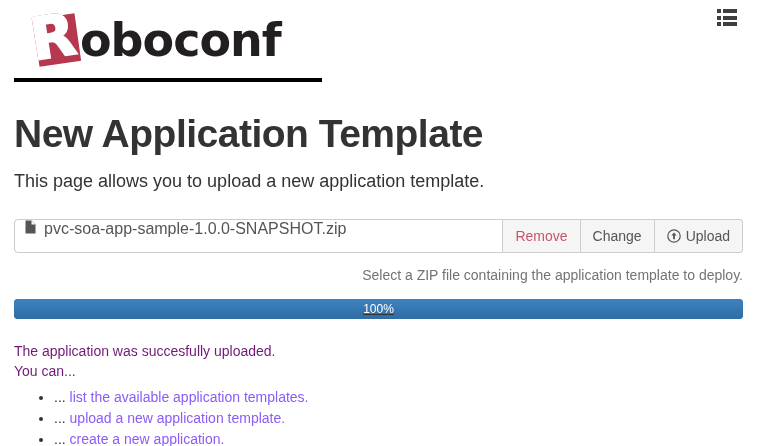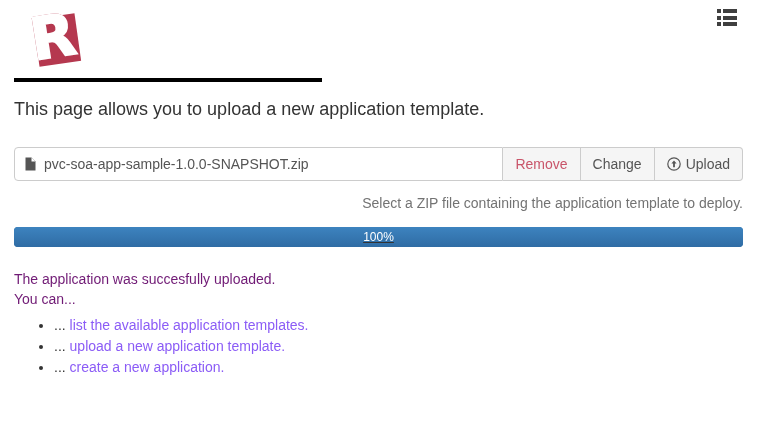--- a/index.html
+++ b/index.html
@@ -132,23 +132,23 @@
     align-items: stretch;
     height: 34px;
     width: 729px;
   }
   .file-display {
     flex: 1;
     border: 1px solid #cccccc;
     border-radius: 4px 0 0 4px;
     background: #ffffff;
     display: flex;
-    align-items: center;
+    align-items: flex-start;
     padding: 0 10px;
-    font-size: 14px;
+    font-size: 16px;
     color: #555555;
     overflow: hidden;
     white-space: nowrap;
   }
   .file-icon {
     flex: 0 0 auto;
     width: 11px;
     height: 14px;
     margin-right: 8px;
     position: relative;
@@ -240,20 +240,21 @@
 </head>
 <body>
 
 <div class="header">
 
   <div class="brand">
     <div class="logo-mark">
       <div class="sq"></div>
       <div class="rchar">R</div>
     </div>
+    <div class="logo-word">oboconf</div>
   </div>
 
   <div class="menu-icon">
     <div class="row">
       <span class="blk"></span>
       <span class="ln"></span>
     </div>
     <div class="row">
       <span class="blk"></span>
       <span class="ln"></span>
@@ -262,20 +263,21 @@
       <span class="blk"></span>
       <span class="ln"></span>
     </div>
   </div>
 
   <div class="header-rule"></div>
 </div>
 
 <div class="content">
 
+  <h1 class="page-title">New Application Template</h1>
   <p class="page-subtitle">This page allows you to upload a new application template.</p>
 
   <div class="input-group">
 
     <div class="file-display">
       <span class="file-icon">
         <svg viewBox="0 0 11 14" width="11" height="14" aria-hidden="true">
           <path d="M0.5 0.5 H6.5 L10.5 4.5 V13.5 H0.5 Z" fill="#555555"></path>
           <path d="M6.5 0.5 L10.5 4.5 H6.5 Z" fill="#ffffff"></path>
         </svg>

